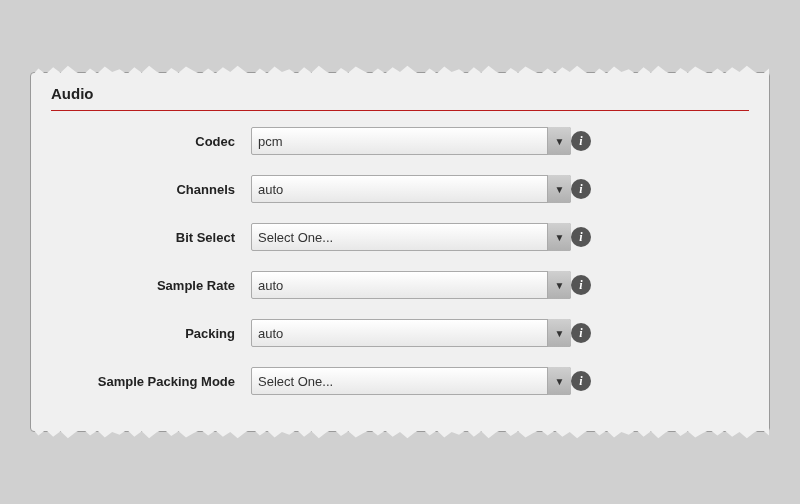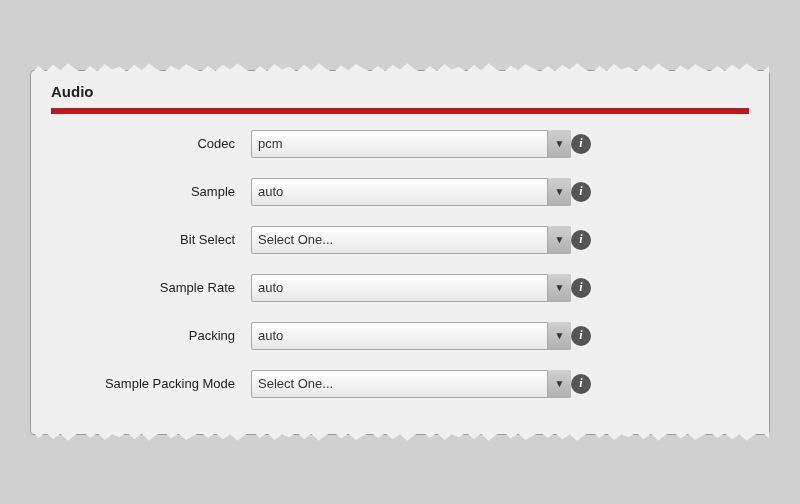--- a/index.html
+++ b/index.html
@@ -73,35 +73,35 @@
         97% 80%, 98% 40%, 99% 15%, 100% 60%, 100% 0%
       );
     }
 
     .panel-title {
       font-size: 15px;
       font-weight: bold;
       color: #222;
       margin-bottom: 10px;
       padding-bottom: 8px;
-      border-bottom: 6px solid #b91c1c;
+      border-bottom: 1px solid #b91c1c;
     }
 
     .form-row {
       display: flex;
       align-items: center;
       margin: 12px 0;
       min-height: 36px;
     }
 
     .form-label {
       width: 200px;
       text-align: right;
       padding-right: 16px;
-      font-weight: normal;
+      font-weight: bold;
       color: #222;
       font-size: 13px;
       flex-shrink: 0;
     }
 
     .form-control-wrapper {
       display: flex;
       align-items: center;
       gap: 0;
     }
@@ -169,21 +169,21 @@
 
   <div id="form-rows">
       <div class="form-row">
         <div class="form-label">Codec</div>
         <div class="form-control-wrapper">
           <div class="select-wrapper"><select><option value="pcm">pcm</option><option value="aac">aac</option><option value="mp3">mp3</option><option value="ac3">ac3</option></select><div class="select-arrow">▼</div></div>
           <div class="info-icon">i</div>
         </div>
       </div>
       <div class="form-row">
-        <div class="form-label">Sample</div>
+        <div class="form-label">Channels</div>
         <div class="form-control-wrapper">
           <div class="select-wrapper"><select><option value="auto">auto</option><option value="high">high</option><option value="medium">medium</option><option value="low">low</option></select><div class="select-arrow">▼</div></div>
           <div class="info-icon">i</div>
         </div>
       </div>
       <div class="form-row">
         <div class="form-label">Bit Select</div>
         <div class="form-control-wrapper">
           <div class="select-wrapper"><select><option value="">Select One...</option><option value="8">8</option><option value="16">16</option><option value="24">24</option><option value="32">32</option></select><div class="select-arrow">▼</div></div>
           <div class="info-icon">i</div>

